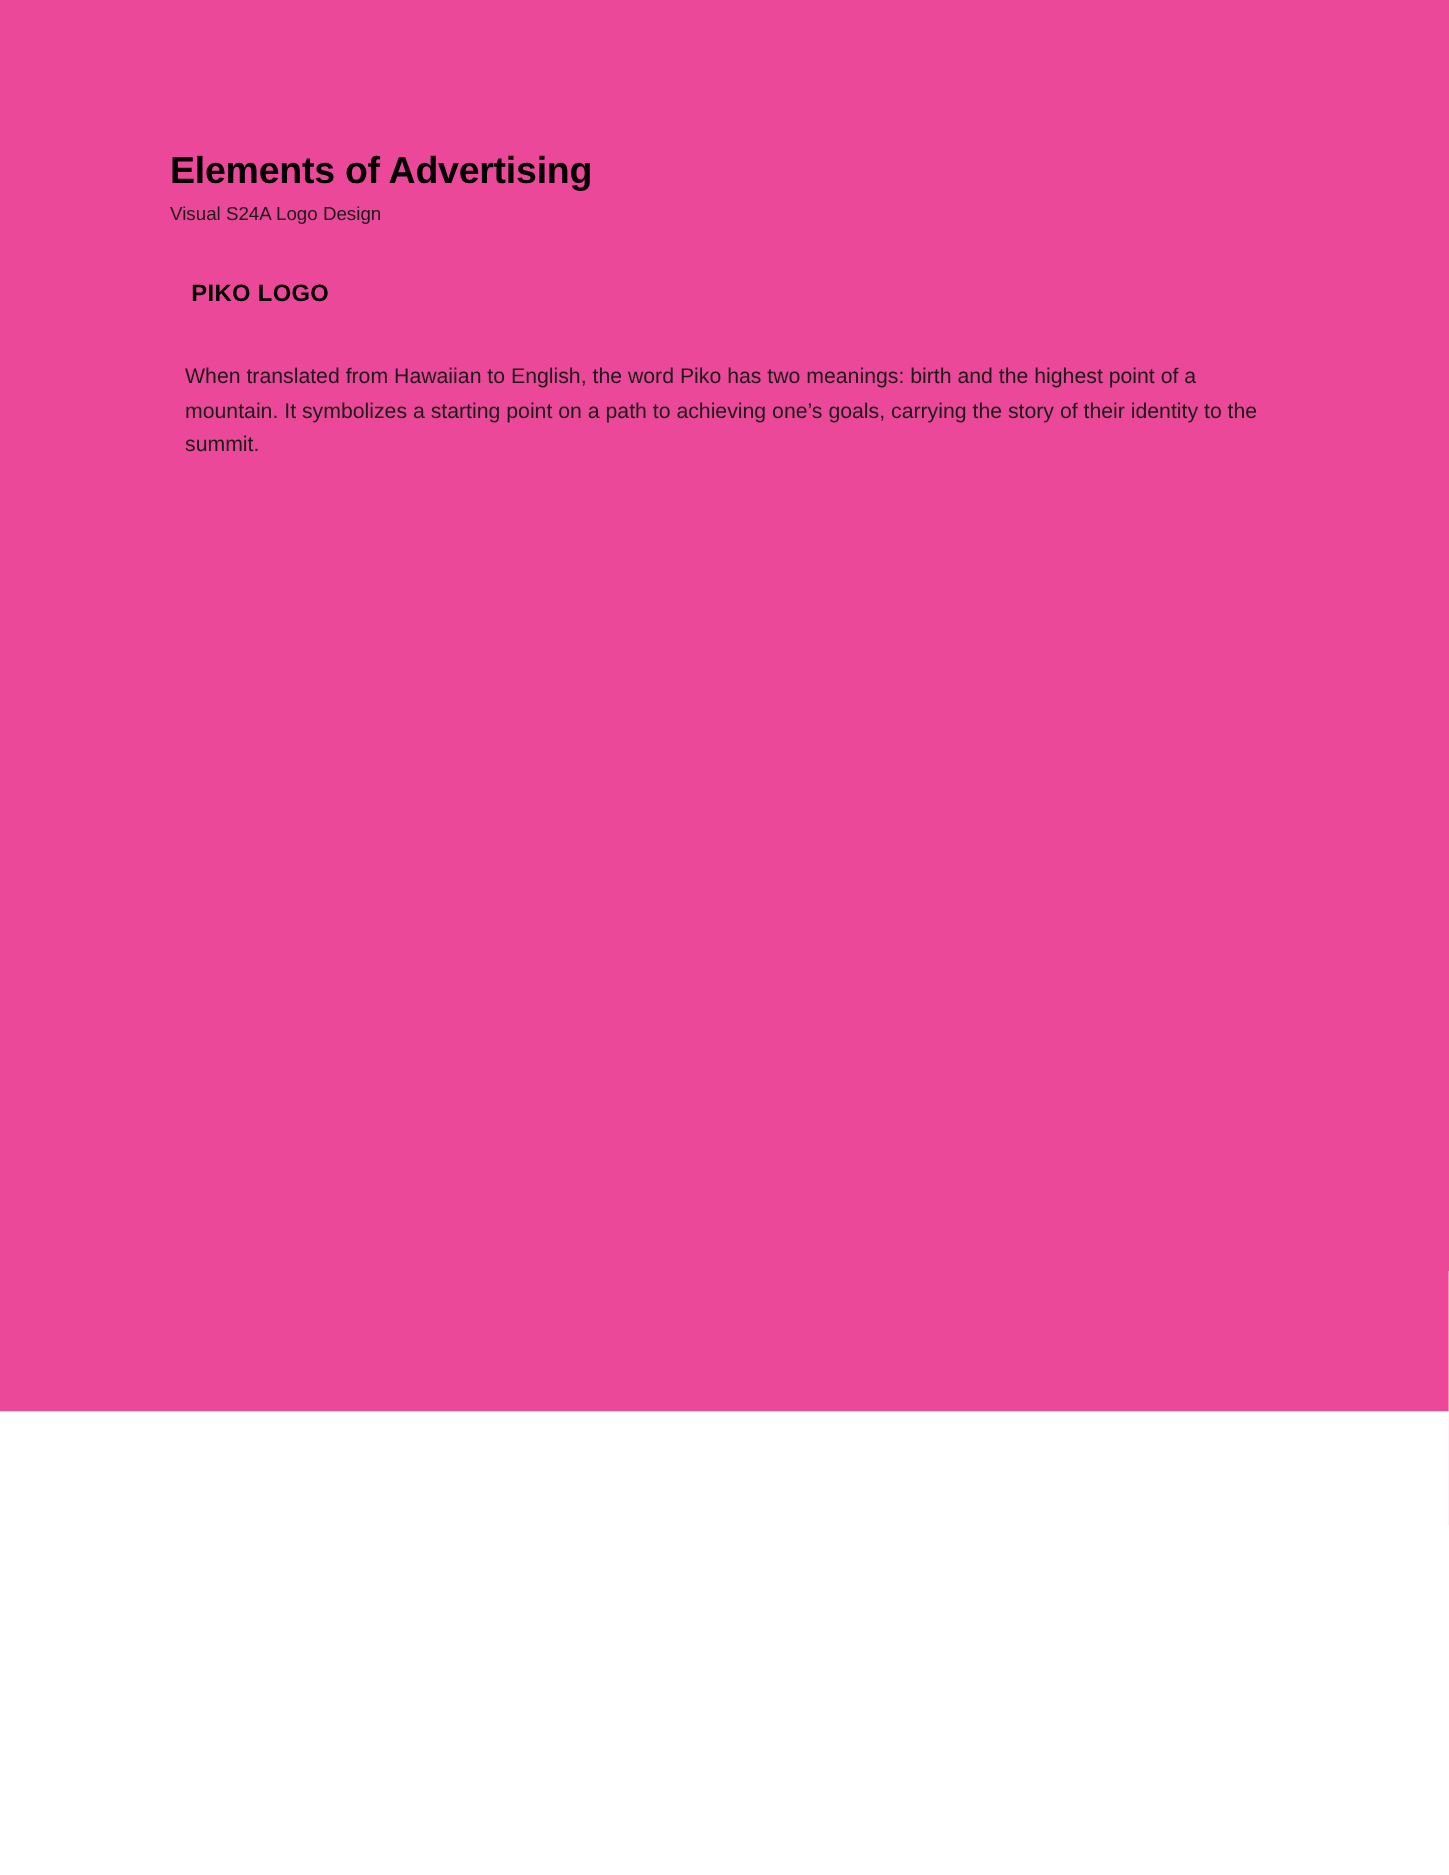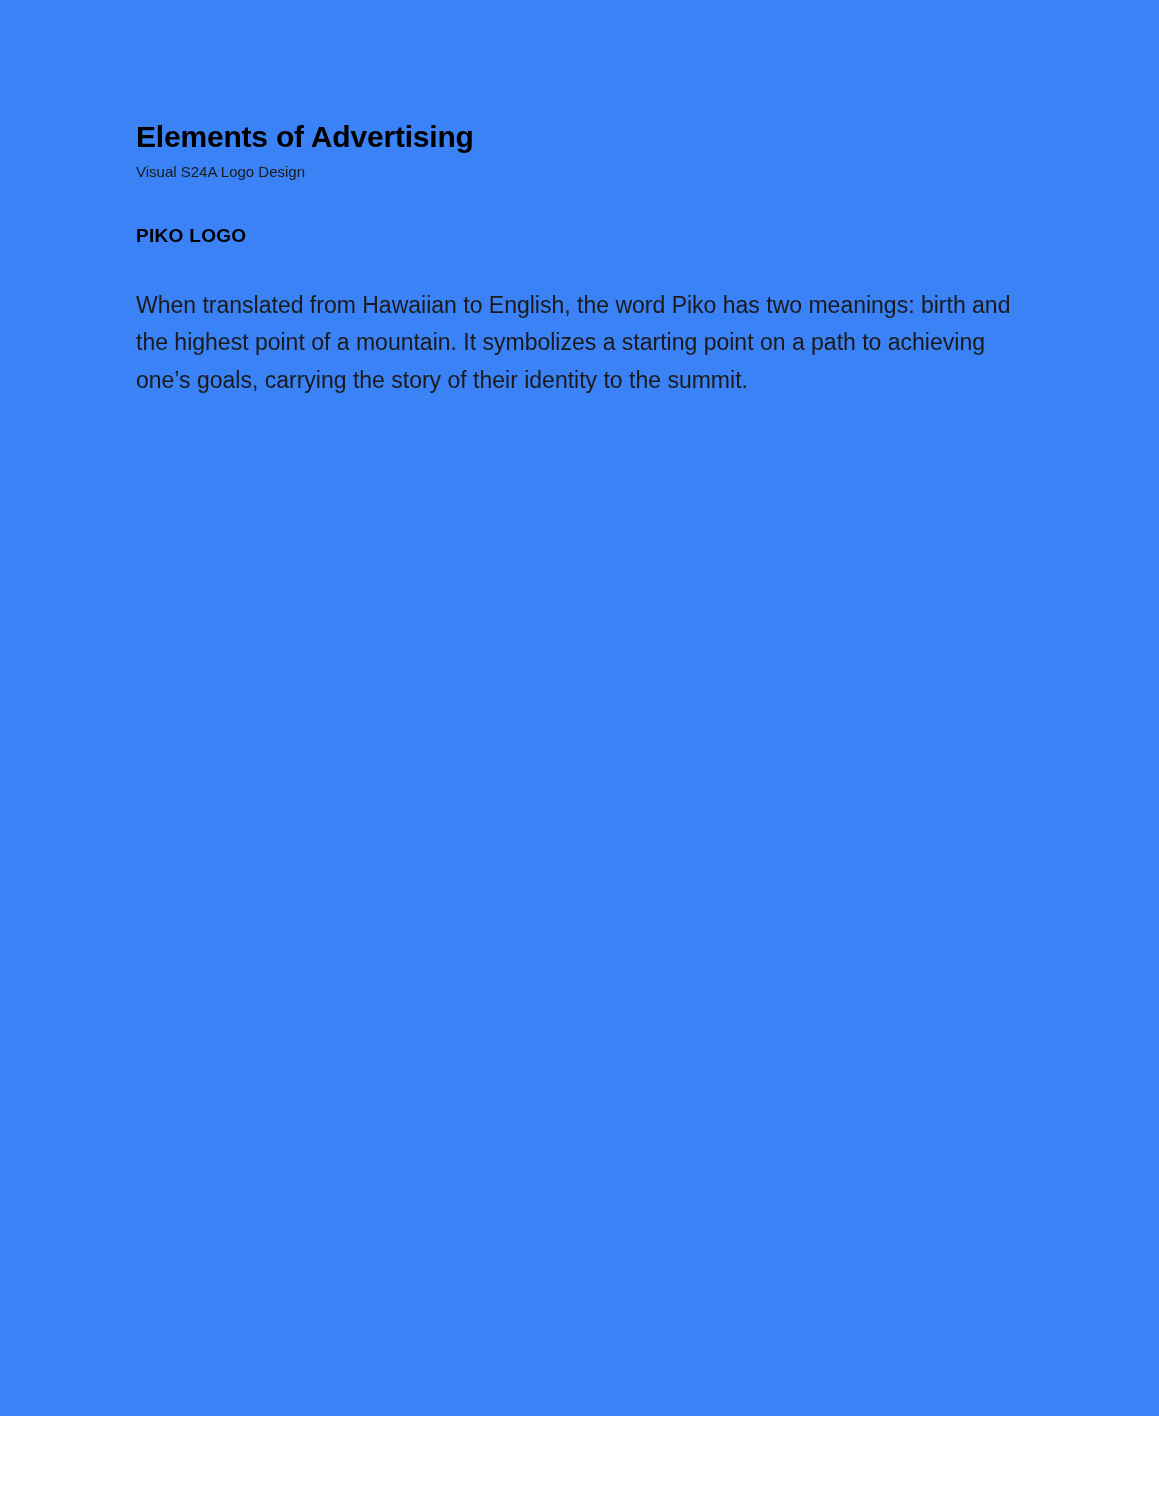--- a/index.html
+++ b/index.html
@@ -10,22 +10,22 @@
   body {
     width: 1159px;
     height: 1500px;
     font-family: "Liberation Sans", sans-serif;
     color: #000000;
     -webkit-font-smoothing: antialiased;
   }
   .page {
     position: relative;
     width: 1159px;
-    height: 1416px;
-    background: #3b82f6;
+    height: 1129px;
+    background: #ec4899;
     box-sizing: border-box;
   }
   .content {
     position: absolute;
     left: 136px;
     top: 118px;
     width: 890px;
   }
   .doc-title {
     font-size: 30px;
@@ -39,28 +39,28 @@
     font-size: 15px;
     font-weight: normal;
     line-height: 1.3;
     margin: 0 0 44px 0;
     color: #1a1a1a;
   }
   .section-heading {
     font-size: 19px;
     font-weight: bold;
     letter-spacing: 0.3px;
-    margin: 0 0 40px 0;
+    margin: 0 0 40px 17px;
     color: #000;
   }
   .body-paragraph {
-    font-size: 23px;
+    font-size: 17px;
     font-weight: normal;
     line-height: 1.62;
-    margin: 0;
+    margin: 12px;
     color: #1a1a1a;
     max-width: 890px;
   }
 </style>
 </head>
 <body>
 
 <div class="page">
   <div class="content">
     <h1 class="doc-title">Elements of Advertising</h1>

